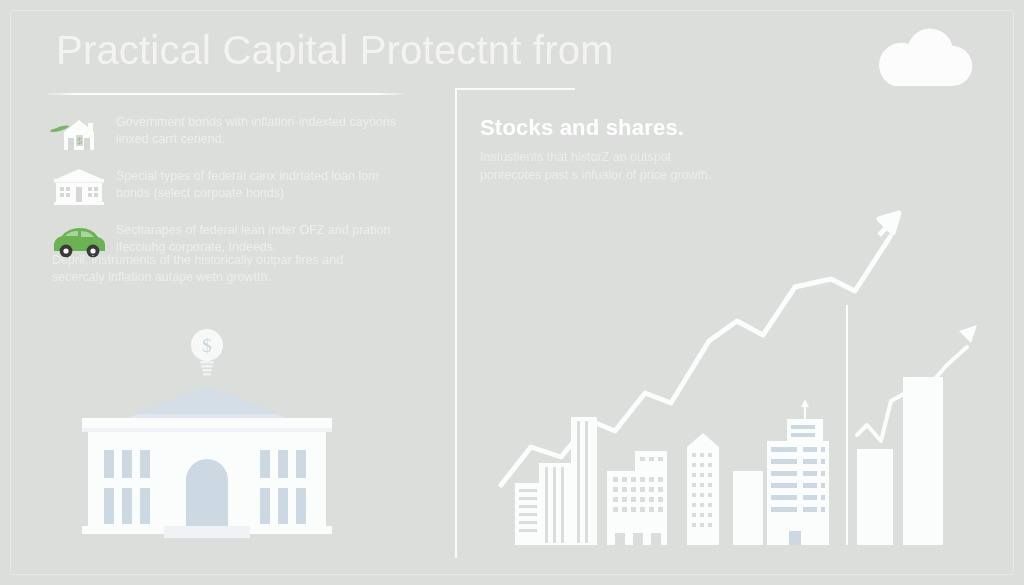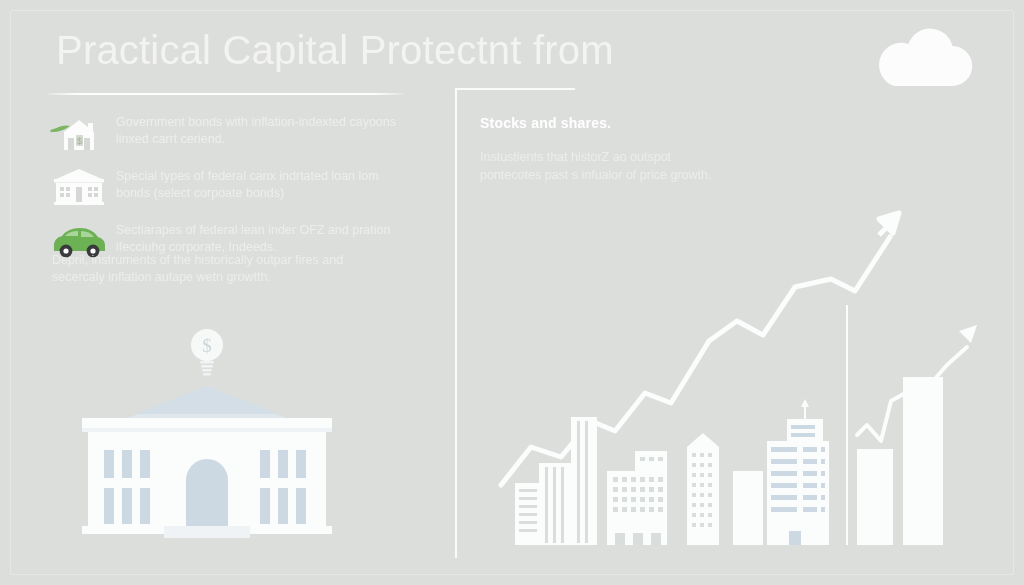--- a/index.html
+++ b/index.html
@@ -49,21 +49,21 @@
     opacity:.92;padding-top:2px;
   }
   .lead-para{
     position:absolute;left:52px;top:252px;width:340px;
     font-size:12.5px;line-height:17px;color:#eef0ee;opacity:.88;
   }
 
   
   .r-head{
     position:absolute;left:480px;top:115px;
-    font-size:14px;font-weight:700;color:#ffffff;letter-spacing:.2px;
+    font-size:22px;font-weight:700;color:#ffffff;letter-spacing:.2px;
   }
   .r-body{
     position:absolute;left:480px;top:148px;width:250px;
     font-size:12.5px;line-height:18px;color:#eef0ee;opacity:.86;
   }
 
   
   .art{position:absolute;pointer-events:none;}
   .cloud{left:872px;top:36px;width:102px;height:52px;}
   .bank{left:60px;top:330px;width:290px;height:215px;}

